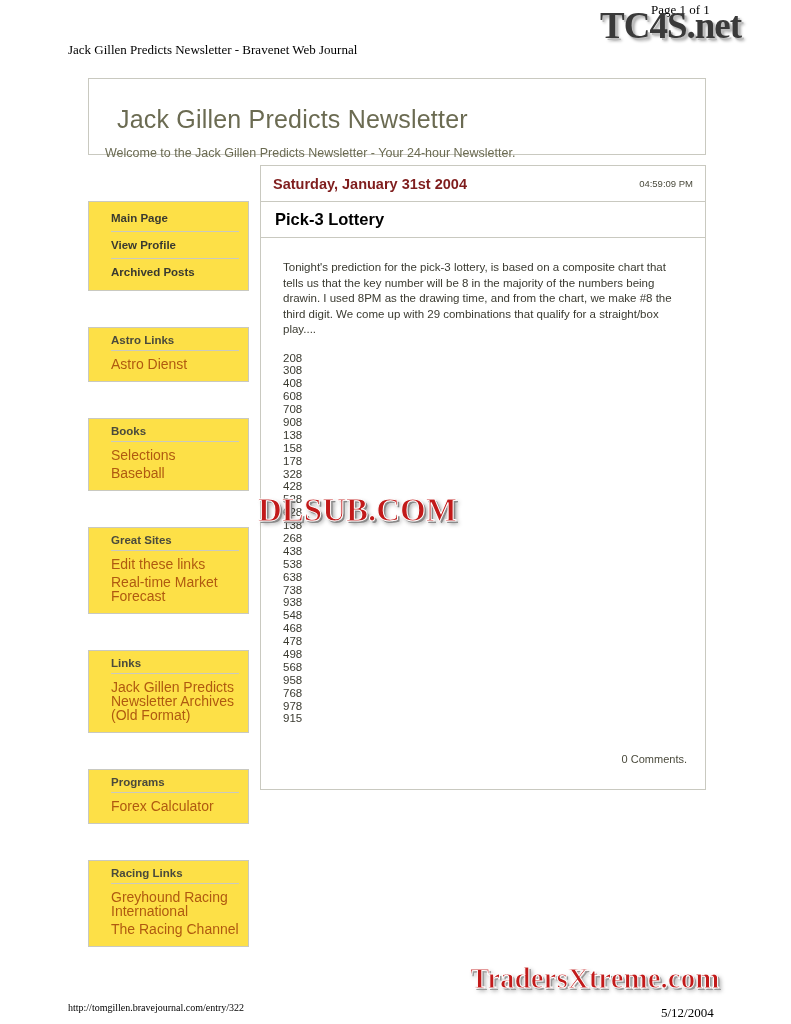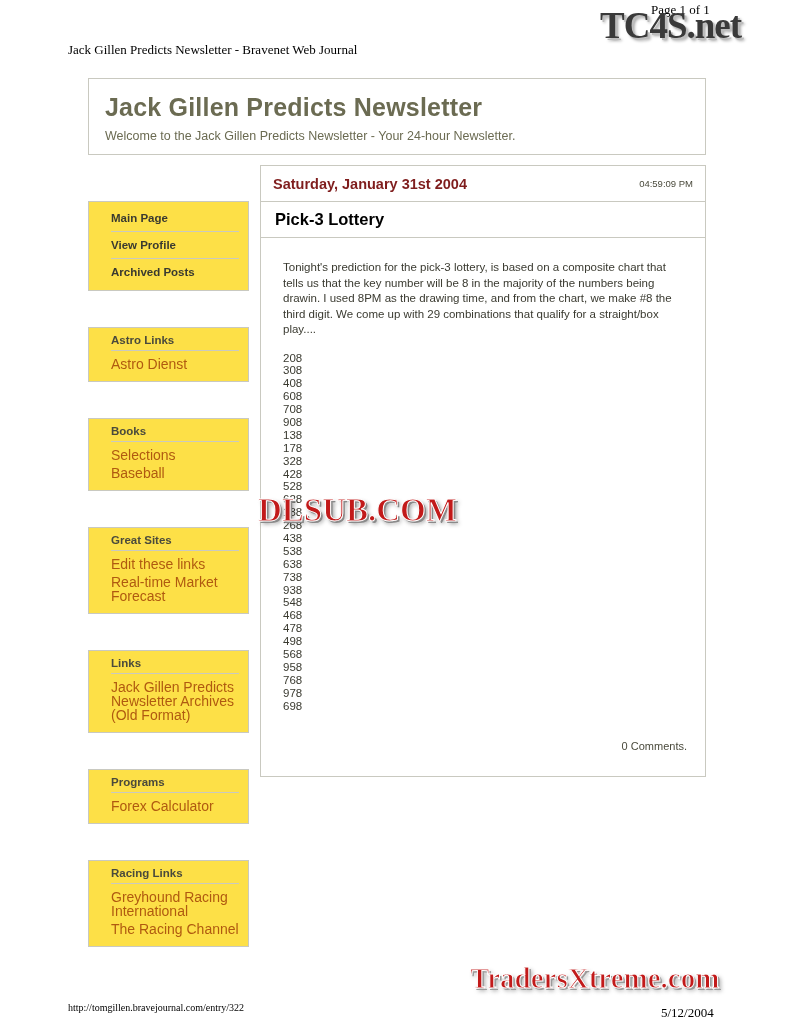--- a/index.html
+++ b/index.html
@@ -83,23 +83,23 @@
   
   .masthead {
     width: 618px;
     box-sizing: border-box;
     border: 1px solid #c9c9c0;
     background: #ffffff;
     padding: 14px 16px 12px 16px;
     height: 77px;
   }
   .masthead h1 {
-    margin: 0;
+    margin: 12px;
     font-size: 25px;
-    font-weight: bold;
+    font-weight: normal;
     color: #6b6b52;
     letter-spacing: 0.2px;
     font-family: "Liberation Sans", sans-serif;
   }
   .masthead .tagline {
     margin-top: 7px;
     font-size: 12.5px;
     color: #6b6b52;
   }
 
@@ -327,41 +327,42 @@
       <div class="entry-body">
         <p class="intro">Tonight's prediction for the pick-3 lottery, is based on a composite chart that tells us that the key number will be 8 in the majority of the numbers being drawin. I used 8PM as the drawing time, and from the chart, we make #8 the third digit. We come up with 29 combinations that qualify for a straight/box play....</p>
         <div class="numbers">
             <div>208</div>
             <div>308</div>
             <div>408</div>
             <div>608</div>
             <div>708</div>
             <div>908</div>
             <div>138</div>
+            <div>158</div>
             <div>178</div>
             <div>328</div>
             <div>428</div>
             <div>528</div>
             <div>628</div>
             <div>138</div>
             <div>268</div>
             <div>438</div>
             <div>538</div>
             <div>638</div>
             <div>738</div>
             <div>938</div>
             <div>548</div>
             <div>468</div>
             <div>478</div>
             <div>498</div>
             <div>568</div>
             <div>958</div>
             <div>768</div>
             <div>978</div>
-            <div>698</div>
+            <div>915</div>
           </div>
       </div>
       <div class="comments">0 Comments.</div>
     </div>
 
   </div>
 </div>
 
 <div class="dlsub">DLSUB.COM</div>
 <div class="traders">TradersXtreme.com</div>

